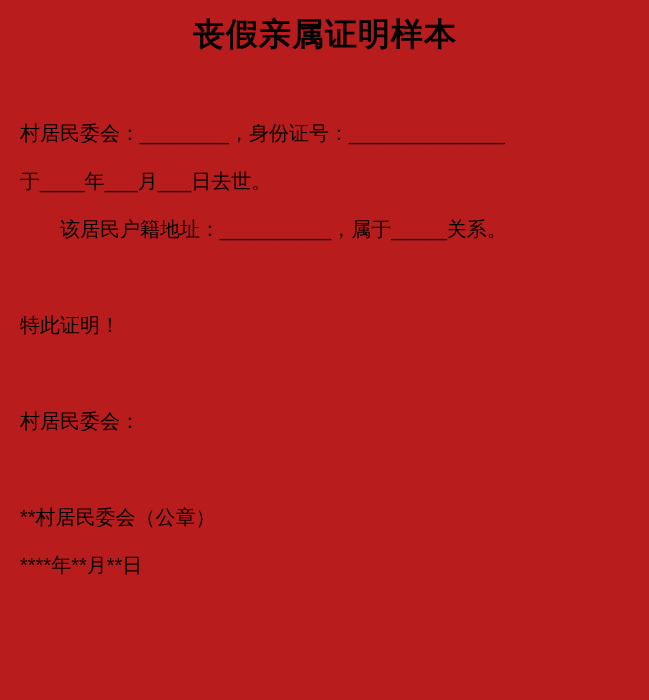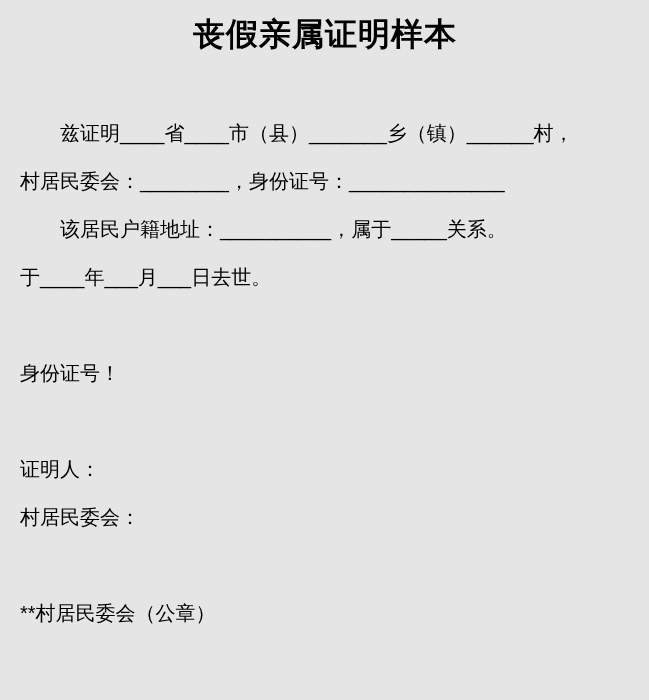--- a/index.html
+++ b/index.html
@@ -5,21 +5,21 @@
   html, body {
     margin: 0;
     padding: 0;
     background: #ffffff;
   }
   .page {
     position: relative;
     box-sizing: border-box;
     width: 649px;
     height: 700px;
-    background: #e5e5e5;
+    background: #b91c1c;
     color: #000000;
     font-family: "Liberation Sans", sans-serif;
     padding: 6px 19px 0 20px;
     overflow: hidden;
   }
   .doc-title {
     margin: 6px 0 0 0;
     font-size: 32px;
     line-height: 44px;
     font-weight: 700;
@@ -46,37 +46,36 @@
 </style>
 </head>
 <body>
 
 <div class="page">
 
   <h1 class="doc-title">丧假亲属证明样本</h1>
 
   <div class="doc-body">
 
-    <p class="line indent">兹证明____省____市（县）_______乡（镇）______村，</p>
 
     <p class="line">村居民委会：________，身份证号：______________</p>
 
+    <p class="line">于____年___月___日去世。</p>
+
     <p class="line indent">该居民户籍地址：__________，属于_____关系。</p>
-
-    <p class="line">于____年___月___日去世。</p>
 
     <p class="line"></p>
 
-    <p class="line">身份证号！</p>
+    <p class="line">特此证明！</p>
 
     <p class="line"></p>
 
-    <p class="line">证明人：</p>
 
     <p class="line">村居民委会：</p>
 
     <p class="line"></p>
 
     <p class="line align-right">**村居民委会（公章）</p>
 
+    <p class="line align-right">****年**月**日</p>
 
   </div>
 </div>
 
 </body></html>

